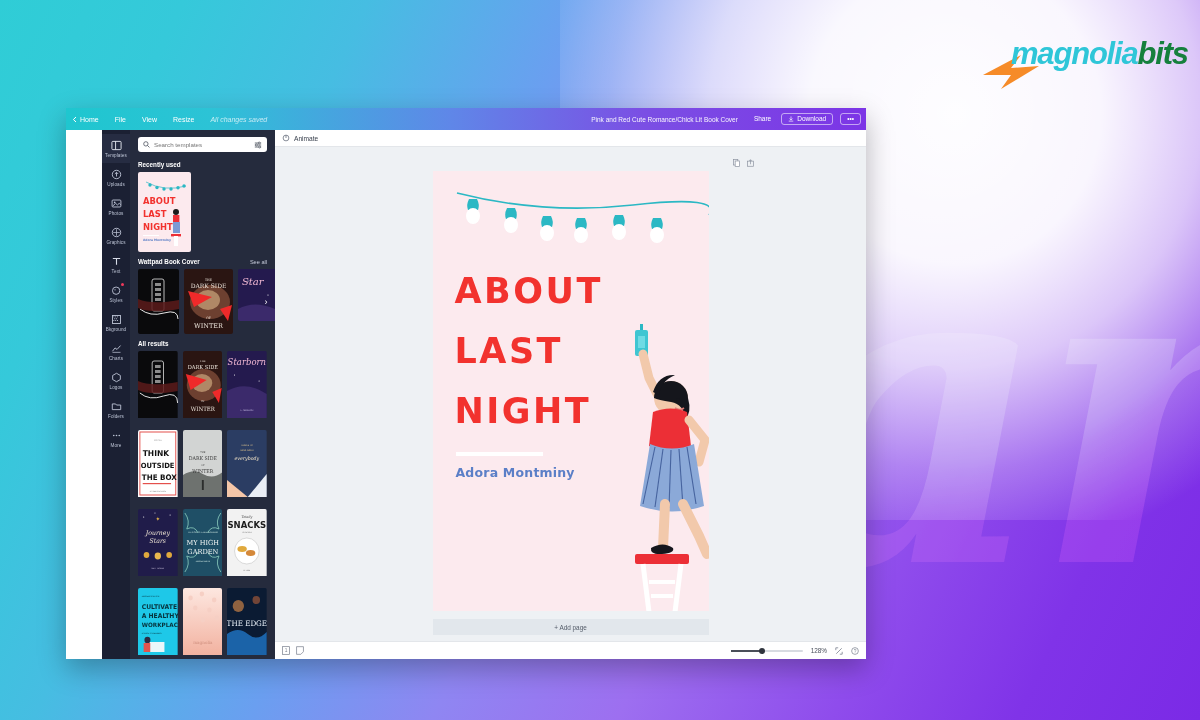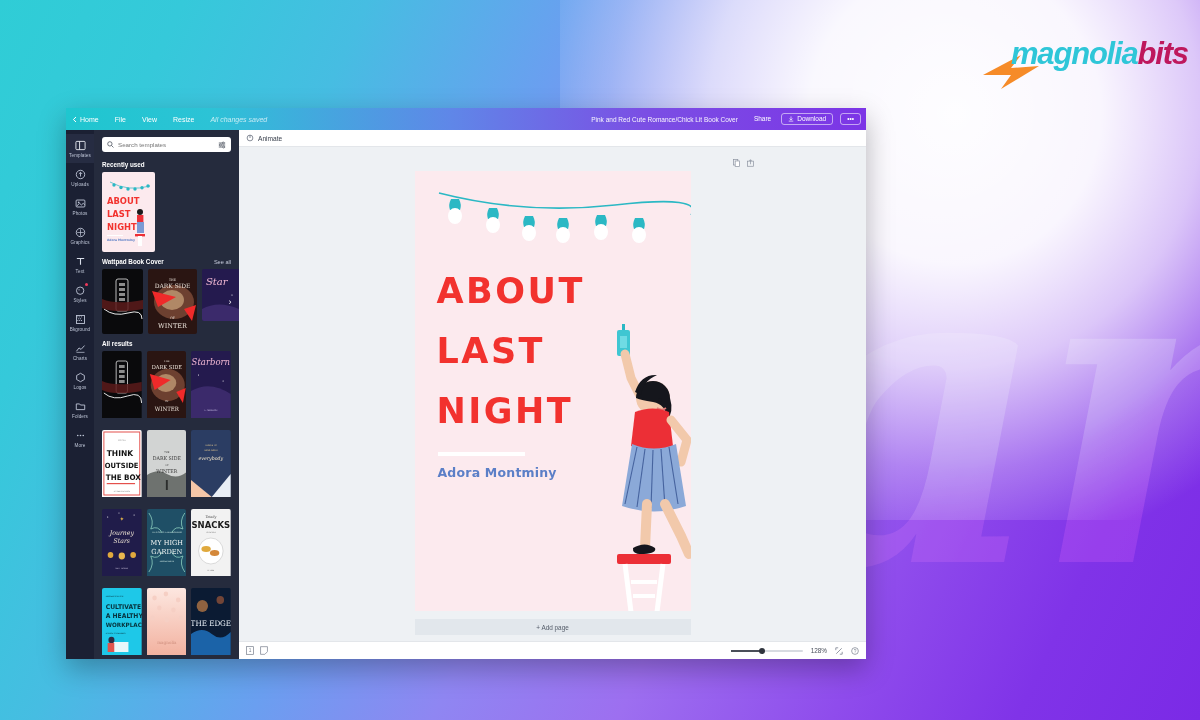--- a/index.html
+++ b/index.html
@@ -49,21 +49,21 @@
     color: rgba(120,60,230,0.22);
     white-space: nowrap;
     pointer-events: none;
   }
 
   
   #logo { position: absolute; left: 963px; top: 22px; width: 200px; height: 68px; }
   .logo-word { position:absolute; left: 48px; top: 14px; font-size: 31px;
      font-weight: bold; font-style: italic; letter-spacing: -1.2px; }
   .logo-a { color: #2fc6d8; }
-  .logo-b { color: #be185d; }
+  .logo-b { color: #15803d; }
   #logo-bolt { position: absolute; left: 18px; top: 31px; width: 60px; height: 38px; }
 
   
   #app {
     position: absolute; left: 66px; top: 108px;
     width: 800px; height: 551px;
     background: #fff;
     box-shadow: 0 10px 26px rgba(0,0,0,0.28);
     overflow: hidden;
     font-size: 7px;
@@ -81,21 +81,21 @@
   #tb-right { position: absolute; right: 5px; display: flex; align-items: center; gap: 7px; }
   #doc-title { font-size: 6.5px; opacity: .95; margin-right: 6px; }
   .tb-btn {
     border: 1px solid rgba(255,255,255,.55); border-radius: 3px;
     padding: 2px 6px; font-size: 6.5px; color:#fff; background: transparent;
     display:flex; align-items:center; gap:3px; line-height:1;
   }
   .tb-btn.plain { border: none; padding: 2px 3px; }
 
   
-  #body { display: flex; height: 529px; }
+  #body { display: flex; height: 529px; padding-left: 36px; }
 
   
   #rail { width: 28px; background: #1b2033; padding-top: 4px; flex-shrink: 0;}
   .rail-item { padding: 6px 0 5px; text-align: center; color: #bcc3d4; position: relative; cursor: pointer;}
   .rail-item.active { background: #262c42; }
   .rail-ico { display:block; margin: 0 auto 2px; width: 11px; height: 11px; }
   .rail-lbl { font-size: 4.6px; display: block; letter-spacing: .1px; }
   .rail-dot { position:absolute; top:4px; right:6px; width:3.2px;height:3.2px;border-radius:50%;background:#f0395c;}
 
   

